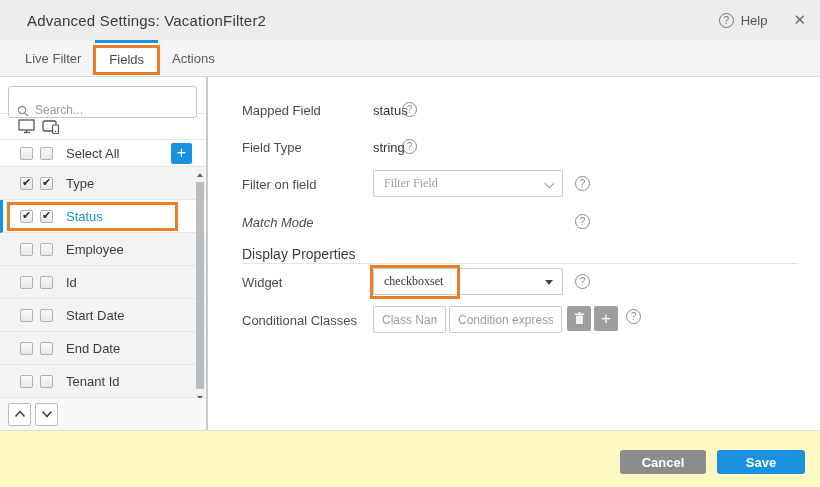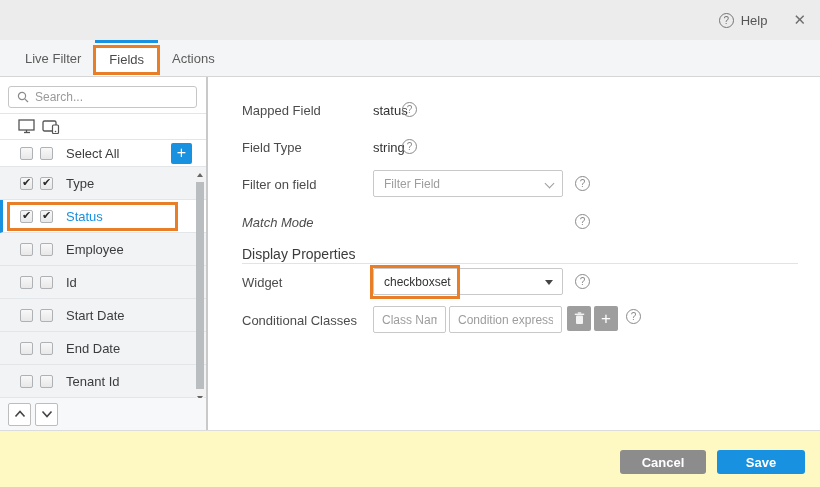--- a/index.html
+++ b/index.html
@@ -37,23 +37,23 @@
   .tab.active { background:#fff; border-top:3px solid #1791e0; color:#4a4a4a; }
   .anno { border:3px solid #e87e28; position:absolute; pointer-events:none; }
   .tab-anno { left:-2px; right:-2px; top:2px; bottom:1px; }
   
   .sidebar {
     position:absolute; top:77px; left:0; width:208px; height:353px;
     background:#fff; border-right:2px solid #c9c9c9;
   }
   .search-wrap { position:absolute; top:0; left:0; right:0; height:37px; border-bottom:1px solid #e3e6e9; }
   .search-box {
-    position:absolute; left:8px; top:9px; width:189px; height:22px;
+    position:absolute; left:8px; top:9px; width:189px; height:32px;
     border:1px solid #c6c6c6; border-radius:3px; background:#fff;
-    display:flex; align-items:center; padding-left:8px;
+    display:flex; align-items:flex-end; padding-left:8px;
   }
   .search-box input {
     border:none; outline:none; font-size:12px; color:#555; width:150px;
     font-family:"Liberation Sans", sans-serif; margin-left:6px; background:transparent;
   }
   .search-box input::placeholder { color:#9a9a9a; }
   .device-row {
     position:absolute; top:37px; left:0; right:0; height:26px;
     border-bottom:1px solid #e3e6e9; display:flex; align-items:center; padding-left:18px;
   }
@@ -104,20 +104,21 @@
   .f-value { position:absolute; left:163px; font-size:13px; color:#333; }
   .qmark {
     position:absolute; width:15px; height:15px; border:1px solid #8a8a8a; border-radius:50%;
     color:#8a8a8a; font-size:10px; line-height:13px; text-align:center; cursor:pointer;
   }
   .select {
     position:absolute; left:163px; width:190px; height:27px;
     border:1px solid #c9c9c9; border-radius:2px; background:#fff;
     display:flex; align-items:center; padding:0 24px 0 10px; font-size:12px; color:#333;
     cursor:pointer;
+    font-family:Liberation Serif, serif;
   }
   .select .ph { color:#9d9d9d; }
   .caret {
     position:absolute; right:9px; top:11px; width:0; height:0;
     border-left:4px solid transparent; border-right:4px solid transparent; border-top:5px solid #444;
   }
   .chev {
     position:absolute; right:9px; top:9px; width:7px; height:7px;
     border-right:1.5px solid #9d9d9d; border-bottom:1.5px solid #9d9d9d; transform:rotate(45deg);
   }
@@ -145,20 +146,21 @@
   }
   .btn-cancel { right:114px; width:86px; background:#8c8c8c; }
   .btn-save  { right:15px;  width:88px; background:#1791e0;margin-left:23px; }
 </style>
 </head>
 <body>
 
 <div class="window">
 
   <div class="titlebar">
+    <span class="title">Advanced Settings: VacationFilter2</span>
     <span class="tb-right">
       <span class="help-circle">?</span>
       <span class="help-text">Help</span>
       <span class="close-x">✕</span>
     </span>
   </div>
 
   <div class="tabbar">
     <div class="tab">Live Filter</div>
     <div class="tab active">

